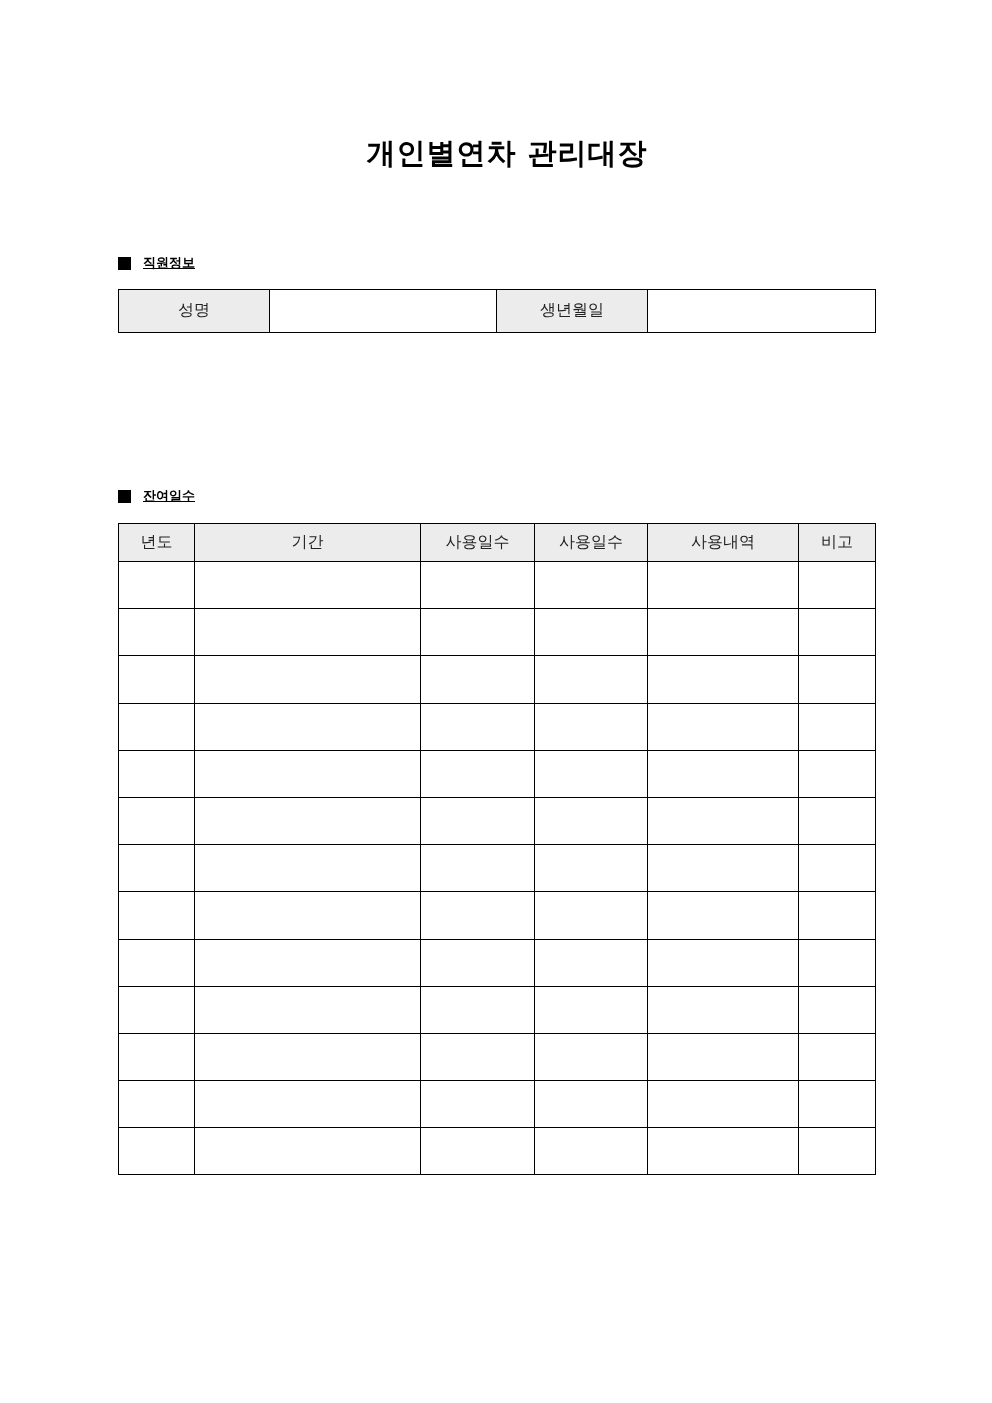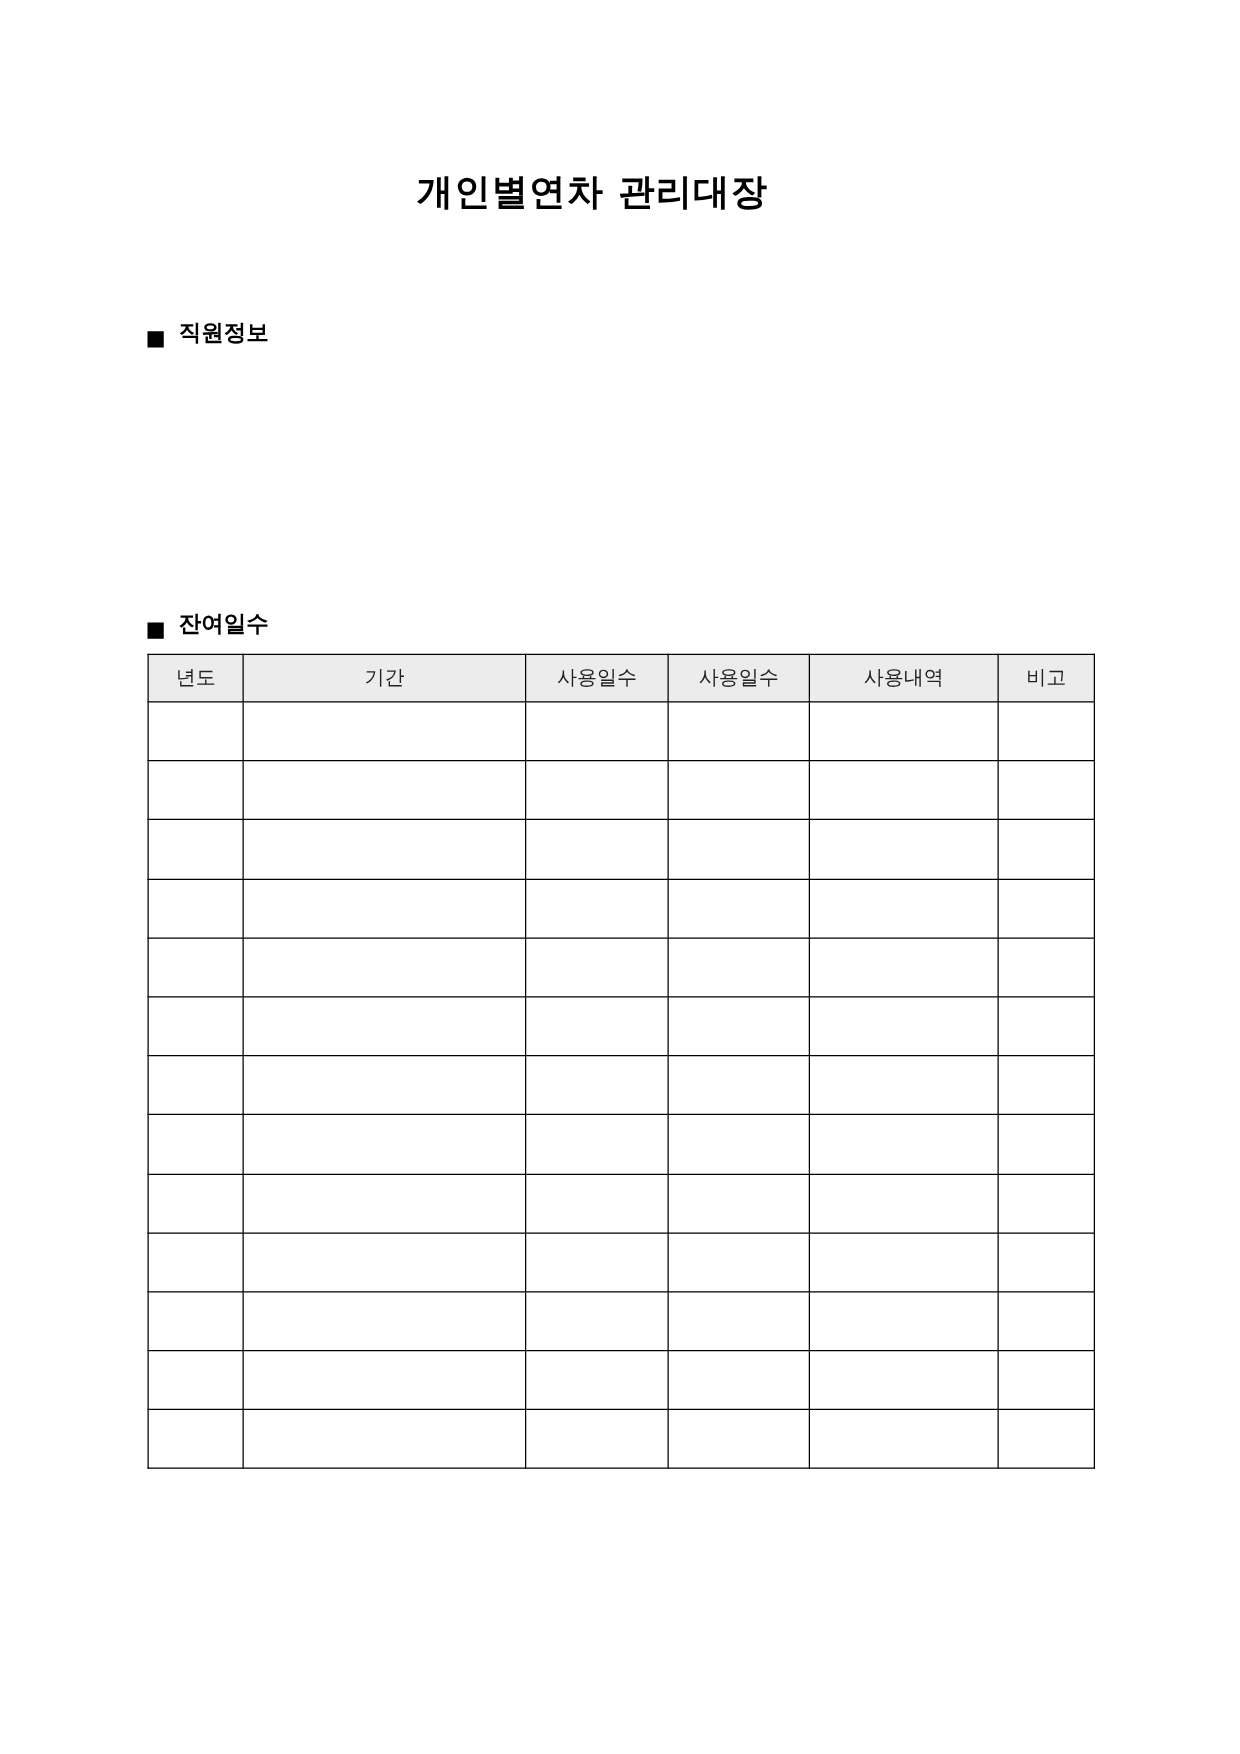--- a/index.html
+++ b/index.html
@@ -1,18 +1,18 @@
 <!DOCTYPE html>
 <html><head>
 <meta charset="utf-8">
 <style>
   html, body { margin: 0; padding: 0; background: #ffffff; }
   body { width: 992px; height: 1403px; position: relative; font-family: "DejaVu Sans", "Liberation Sans", sans-serif; color: #000; }
-  .title { position: absolute; left: 0; top: 134px; width: 948px; text-align: center; font-size: 29px; font-weight: bold; letter-spacing: 1px; }
-  .section { position: absolute; left: 118px; font-size: 18px; font-weight: bold; display: flex; align-items: flex-end; }
+  .title { position: absolute; left: 0; top: 134px; width: 948px; text-align: center; font-size: 29px; font-weight: bold; letter-spacing: 1px; padding-left: 33px; }
+  .section { position: absolute; left: 118px; font-size: 13px; font-weight: bold; display: flex; align-items: center; text-decoration: underline; }
   .section .sq { display: inline-block; width: 13px; height: 13px; background: #000; margin-right: 12px; }
   table { border-collapse: collapse; position: absolute; table-layout: fixed; }
   td, th { border: 1.5px solid #000; padding: 0; text-align: center; font-size: 16px; font-weight: normal; color: #222; }
   .lbl { background: #ececec; }
   #info { left: 118px; top: 289px; width: 757px; }
   #info tr { height: 42.5px; }
   #leave { left: 118px; top: 523px; width: 757px; }
   #leave thead tr { height: 38px; margin-left: 24px; }
   #leave tbody tr { height: 47.2px; }
 </style>
@@ -27,20 +27,26 @@
 </div>
 
 <table id="info">
   <colgroup>
     <col style="width:151px">
       <col style="width:227px">
       <col style="width:151px">
       <col style="width:228px">
   </colgroup>
   <tbody>
+      <tr>
+    <td class="lbl">성명</td>
+    <td></td>
+    <td class="lbl">생년월일</td>
+    <td></td>
+  </tr>
 </tbody>
   </table>
 
 <div class="section" style="top:487px;">
   <span class="sq"></span>
   <span>잔여일수</span>
 </div>
 
 <table id="leave">
   <colgroup>

